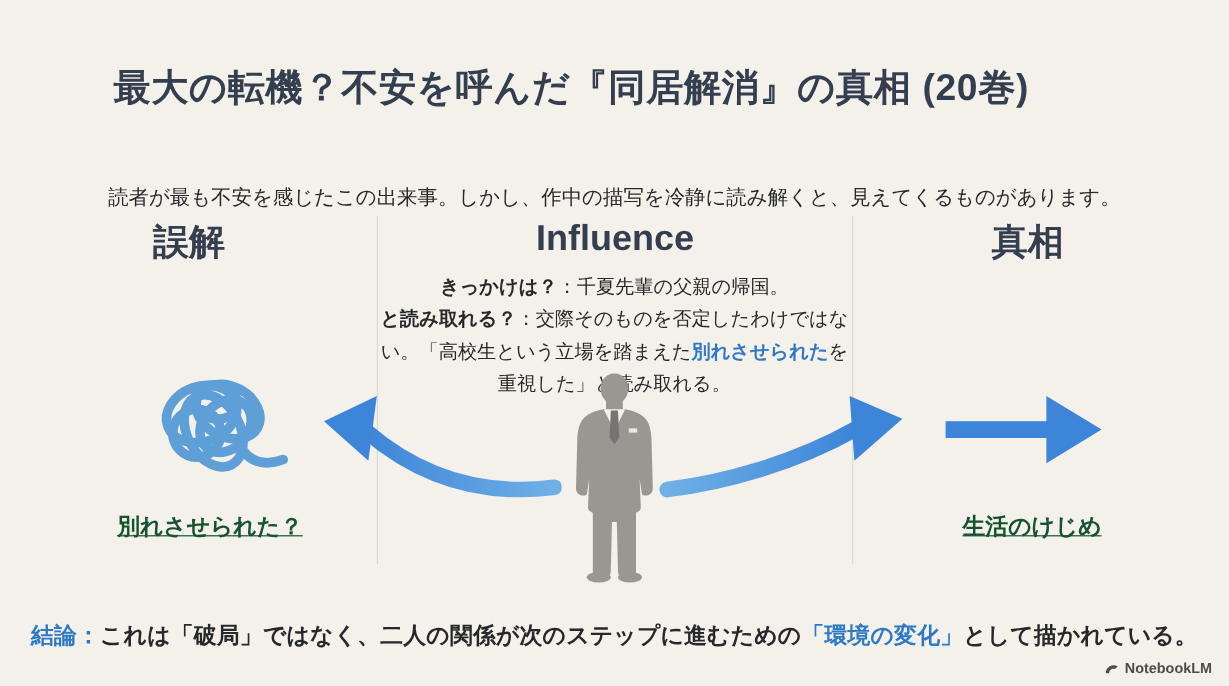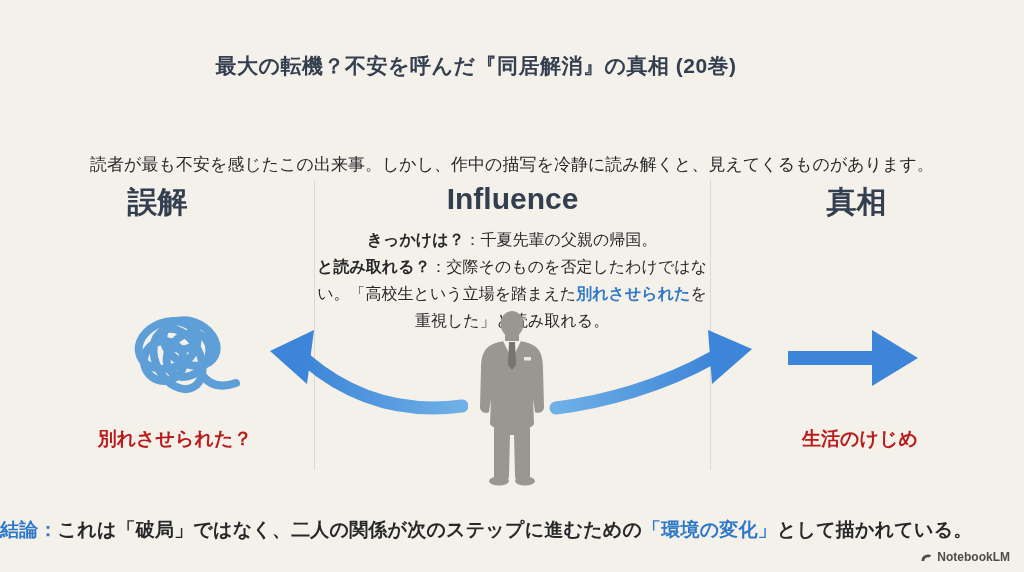--- a/index.html
+++ b/index.html
@@ -18,21 +18,21 @@
   html,body{width:1024px;height:572px;overflow:hidden;}
   body{
     position:relative;
     background:var(--background);
     font-family:"Liberation Sans","DejaVu Sans",sans-serif;
     color:var(--text);
   }
   .abs{position:absolute;}
   .title{
     left:0;top:52px;width:952px;
-    font-size:21px;font-weight:700;color:var(--title);
+    font-size:31px;font-weight:700;color:var(--title);
     letter-spacing:.5px;white-space:nowrap;text-align:center;
   }
   .subtitle{
     left:0;top:113px;width:1024px;
     font-size:17px;font-weight:500;color:var(--text);
     white-space:nowrap;text-align:center;margin-top:40px;
   }
   .col-header{
     top:182px;font-size:30px;font-weight:700;color:var(--title);
     text-align:center;
@@ -44,26 +44,26 @@
     top:180px;width:1px;height:290px;background:var(--divider);
   }
   .influence-box{
     left:317px;top:226px;width:390px;
     font-size:16px;line-height:27px;text-align:center;color:var(--text);
   }
   .influence-box b{font-weight:700;}
   .blue{color:var(--accent-blue);}
   .blue-bold{color:var(--accent-blue);font-weight:700;}
   .side-label{
-    top:426px;font-size:19px;font-weight:600;color:#b91c1c;text-align:center;
+    top:426px;font-size:19px;font-weight:600;color:#14532d;text-align:center;text-decoration:underline;
   }
   .side-label.left{left:30px;width:290px;}
   .side-label.right{left:755px;width:210px;}
   .conclusion{
-    left:0;top:517px;width:1024px;
+    left:0;top:517px;width:1024px;text-align:center;
     font-size:19px;font-weight:700;white-space:nowrap;letter-spacing:.2px;
   }
   .watermark{
     right:14px;bottom:8px;display:flex;align-items:center;gap:4px;
     font-size:12px;font-weight:600;color:var(--watermark-gray);
   }
   svg{display:block;}
 </style>
 </head>
 <body>

